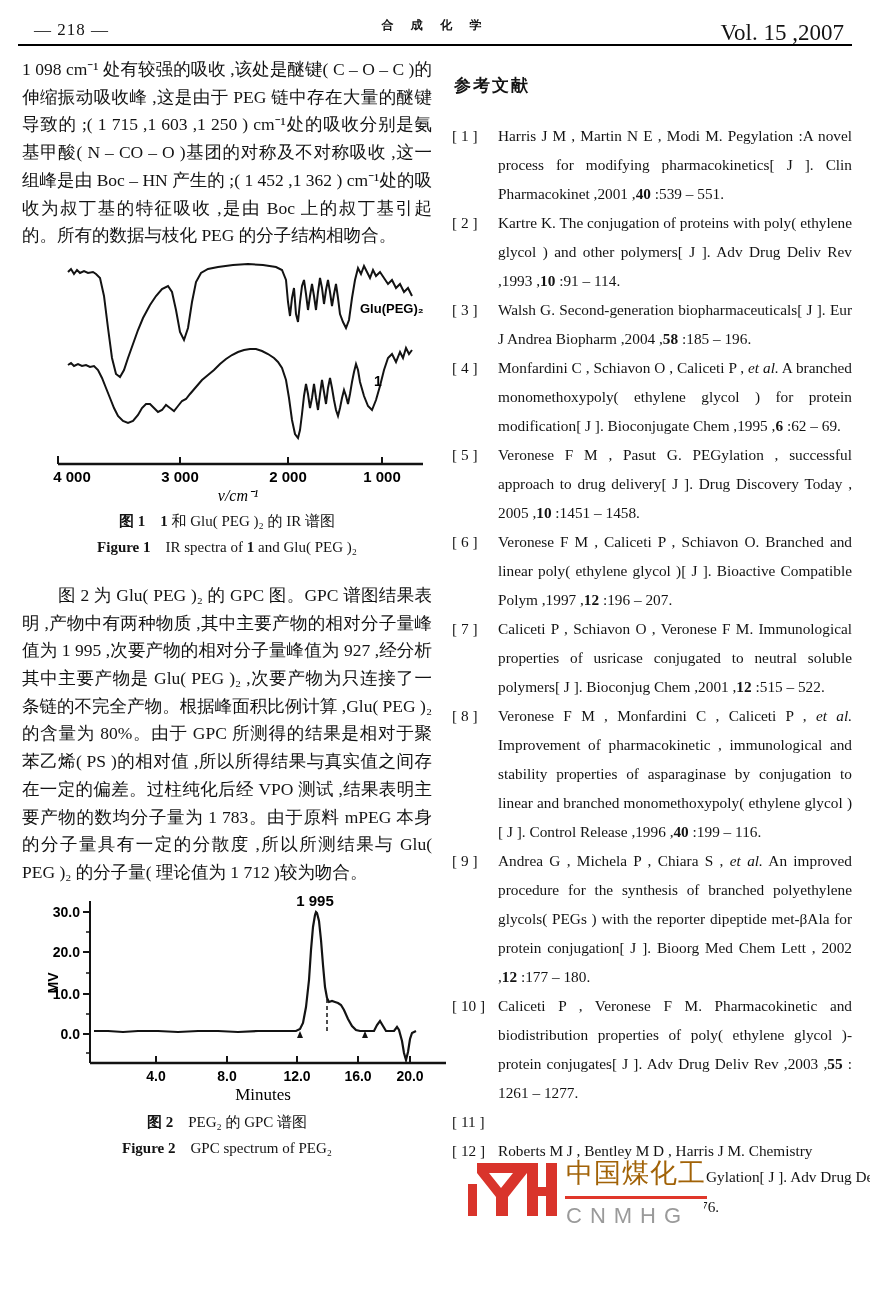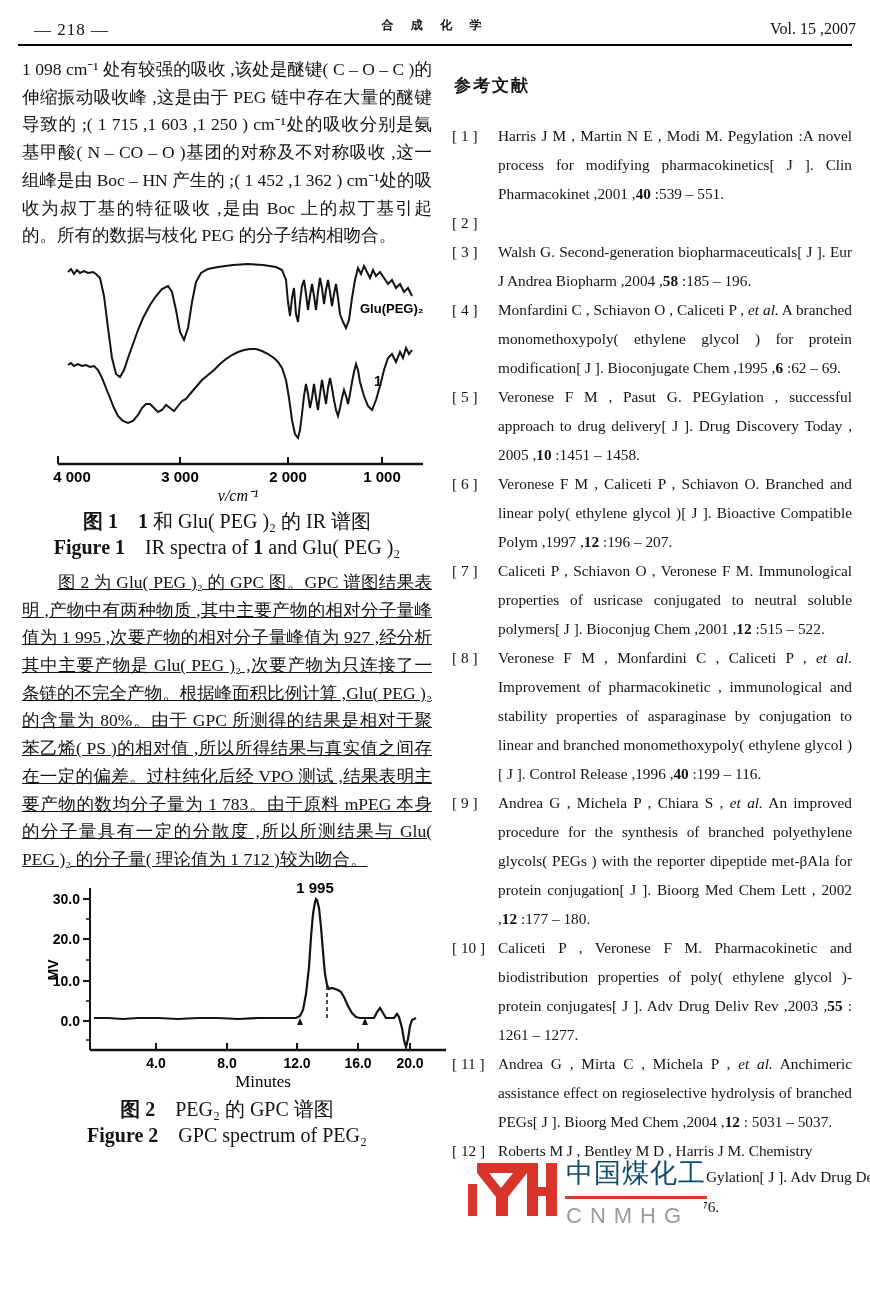--- a/index.html
+++ b/index.html
@@ -7,47 +7,47 @@
     width:870px;height:1296px;position:relative;background:#ffffff;
     font-family:"Liberation Serif", serif;color:#131313;overflow:hidden;
   }
   .b{font-weight:bold}
   .i{font-style:italic}
 
   
   .hdr-pageno{position:absolute;left:34px;top:20px;font-size:17px;letter-spacing:1px;text-align:center;}
   .hdr-title{position:absolute;left:0;right:0;top:17px;text-align:center;font-size:12px;
     font-family:"Liberation Sans", sans-serif;letter-spacing:7px;font-weight:600;}
-  .hdr-vol{position:absolute;right:14px;top:20px;font-size:16px;}
+  .hdr-vol{position:absolute;right:26px;top:20px;font-size:23px;}
   .hdr-rule{position:absolute;left:18px;right:18px;top:44px;height:2px;background:#000;}
 
   
   .col-left{position:absolute;left:22px;top:56px;width:410px;}
   .col-right{position:absolute;left:452px;top:56px;width:400px;}
 
   .para{font-size:17.5px;line-height:27.7px;text-align:justify;}
-  .para2{text-indent:2.05em;margin-top:9px;text-decoration:underline;}
+  .para2{text-indent:2.05em;margin-top:22px;}
 
   .fig{margin:8px 0 0 16px;text-decoration:underline;}
-  .caption{text-align:center;font-size:20px;line-height:26px;}
+  .caption{text-align:center;font-size:15px;line-height:26px;}
 
   .refs-heading{font-family:"Liberation Sans", sans-serif;font-weight:bold;font-size:17px;
     margin:18px 0 24px 2px;letter-spacing:2px;}
   .ref{display:flex;font-size:15.3px;line-height:29px;}
   .ref-label{flex:0 0 46px;white-space:nowrap;}
   .ref-text{flex:1;text-align:justify;}
 
   
   .ref12-body{flex:1;position:relative;}
   .ref12-zone{position:relative;height:62px;}
   .ref12-frag2{position:absolute;left:208px;top:-3px;white-space:nowrap;}
   .ref12-frag3{position:absolute;left:202px;top:27px;white-space:nowrap;}
   .watermark{position:absolute;left:-32px;top:-6px;width:238px;height:68px;background:#ffffff;z-index:2;}
   .wm-cn{position:absolute;left:100px;top:0px;font-size:27px;letter-spacing:1px;
-    font-family:"Liberation Sans", sans-serif;color:#0c4a6e;white-space:nowrap;}
+    font-family:"Liberation Sans", sans-serif;color:#a16207;white-space:nowrap;}
   .wm-underline{position:absolute;left:99px;top:37px;width:142px;height:3px;background:#e0372a;}
   .wm-latin{position:absolute;left:100px;top:42px;font-size:22px;letter-spacing:8px;
     font-family:"Liberation Sans", sans-serif;color:#9a9a9a;white-space:nowrap;}
 
   svg text{font-family:"Liberation Sans", sans-serif;}
   svg .serif{font-family:"Liberation Serif", serif;}
 </style>
 </head>
 <body>
 
@@ -138,20 +138,21 @@
 
 <div class="col-right">
   <div class="refs-heading">参考文献</div>
 
   <div class="ref">
     <span class="ref-label">[ 1 ]</span>
     <span class="ref-text"><span>Harris J M , Martin N E , Modi M. Pegylation :A novel process for modifying pharmacokinetics[ J ]. Clin Pharmacokinet ,2001 ,</span><span class="b">40</span><span> :539 – 551.</span></span>
   </div>
   <div class="ref">
     <span class="ref-label">[ 2 ]</span>
+    <span class="ref-text"><span>Kartre K. The conjugation of proteins with poly( ethylene glycol ) and other polymers[ J ]. Adv Drug Deliv Rev ,1993 ,</span><span class="b">10</span><span> :91 – 114.</span></span>
   </div>
   <div class="ref">
     <span class="ref-label">[ 3 ]</span>
     <span class="ref-text"><span>Walsh G. Second-generation biopharmaceuticals[ J ]. Eur J Andrea Biopharm ,2004 ,</span><span class="b">58</span><span> :185 – 196.</span></span>
   </div>
   <div class="ref">
     <span class="ref-label">[ 4 ]</span>
     <span class="ref-text"><span>Monfardini C , Schiavon O , Caliceti P , </span><span class="i">et al.</span><span> A branched monomethoxypoly( ethylene glycol ) for protein modification[ J ]. Bioconjugate Chem ,1995 ,</span><span class="b">6</span><span> :62 – 69.</span></span>
   </div>
   <div class="ref">
@@ -173,21 +174,20 @@
   <div class="ref">
     <span class="ref-label">[ 9 ]</span>
     <span class="ref-text"><span>Andrea G , Michela P , Chiara S , </span><span class="i">et al.</span><span> An improved procedure for the synthesis of branched polyethylene glycols( PEGs ) with the reporter dipeptide met-βAla for protein conjugation[ J ]. Bioorg Med Chem Lett , 2002 ,</span><span class="b">12</span><span> :177 – 180.</span></span>
   </div>
   <div class="ref">
     <span class="ref-label">[ 10 ]</span>
     <span class="ref-text"><span>Caliceti P , Veronese F M. Pharmacokinetic and biodistribution properties of poly( ethylene glycol )-protein conjugates[ J ]. Adv Drug Deliv Rev ,2003 ,</span><span class="b">55</span><span> : 1261 – 1277.</span></span>
   </div>
   <div class="ref">
     <span class="ref-label">[ 11 ]</span>
-    <span class="ref-text"><span>Andrea G , Mirta C , Michela P , </span><span class="i">et al.</span><span> Anchimeric assistance effect on regioselective hydrolysis of branched PEGs[ J ]. Bioorg Med Chem ,2004 ,</span><span class="b">12</span><span> : 5031 – 5037.</span></span>
   </div>
 
   <div class="ref">
     <span class="ref-label">[ 12 ]</span>
     <span class="ref12-body">
       <span>Roberts M J , Bentley M D , Harris J M. Chemistry</span>
       <span class="ref12-zone" style="display:block">
         <span class="ref12-frag2">Gylation[ J ]. Adv Drug De-</span>
         <span class="ref12-frag3">76.</span>
 

